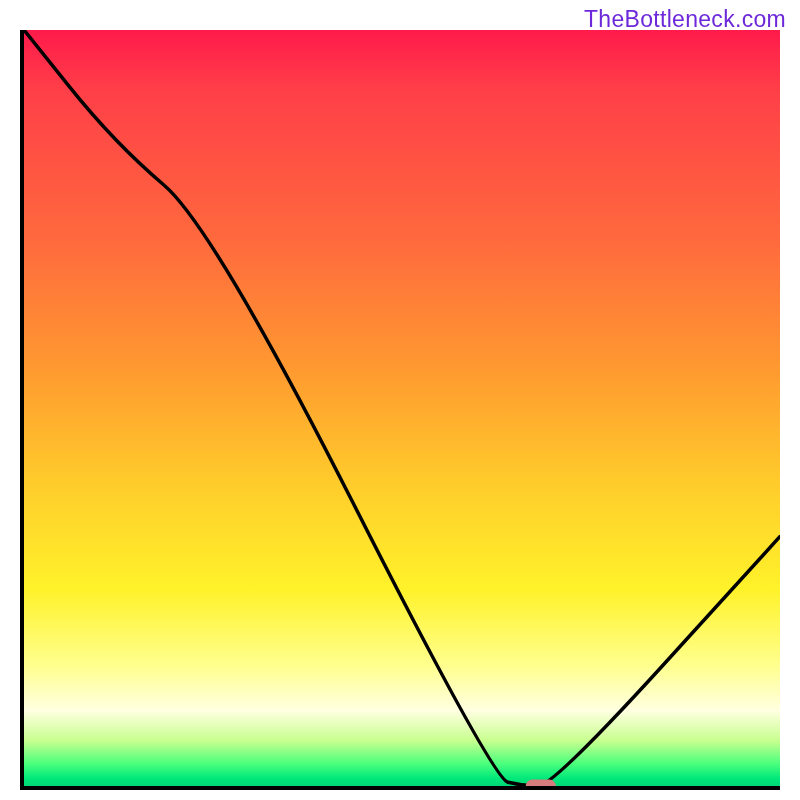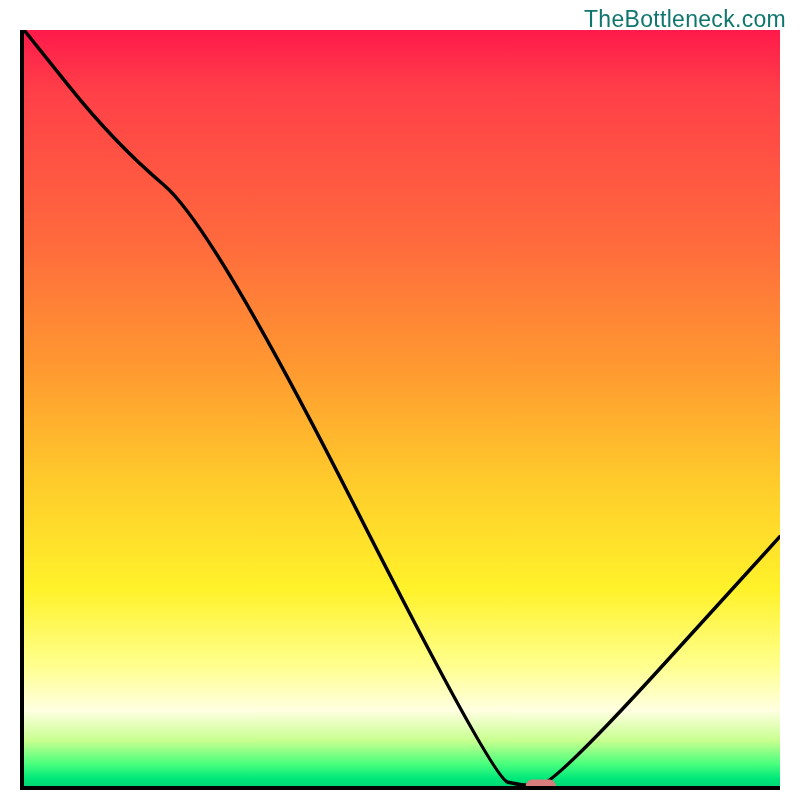--- a/index.html
+++ b/index.html
@@ -57,21 +57,21 @@
     height: 13px;
     border-radius: 7px;
     background: #d77d7e;
     bottom: 0px;
     transform: translate(-50%, 50%);
   }
   .watermark {
     position: absolute;
     top: 6px;
     right: 14px;
-    color: #0f766e;
+    color: #6d28d9;
     font-size: 23px;
     font-weight: 500;
     letter-spacing: 0.3px;
     user-select: none;
   }
 </style>
 </head>
 <body>
 
 <div class="watermark">TheBottleneck.com</div>

